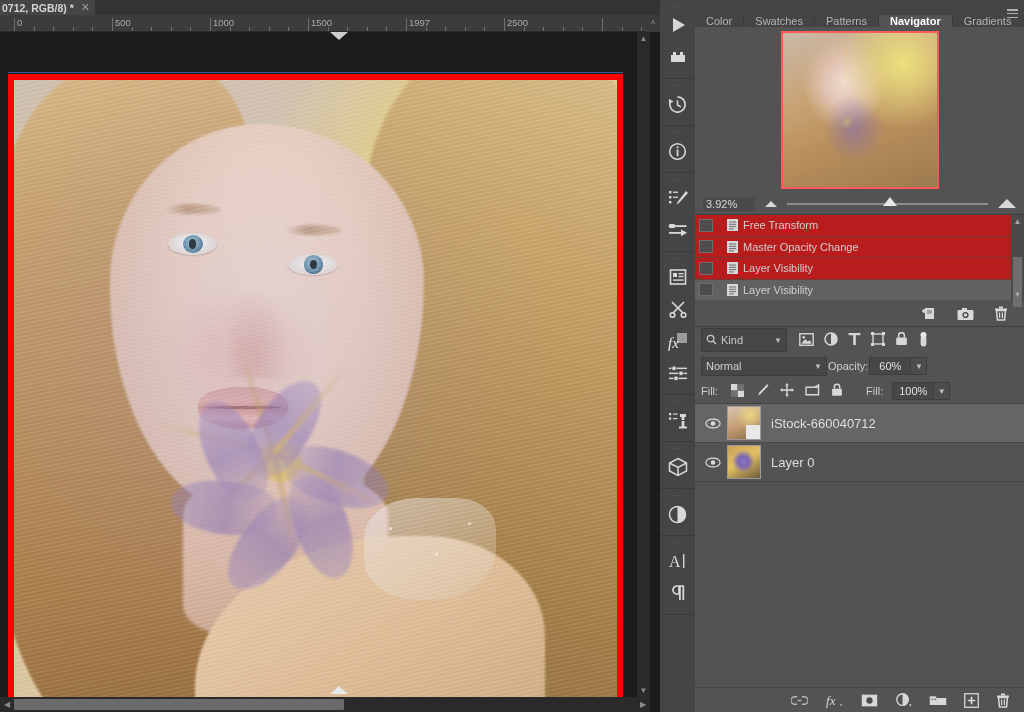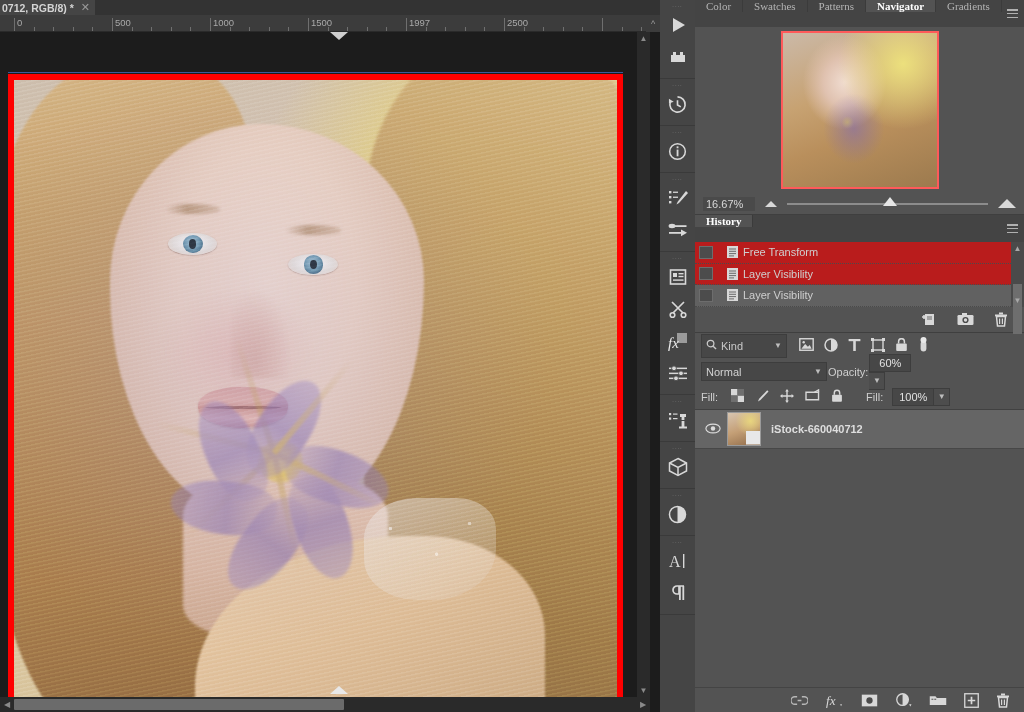--- a/index.html
+++ b/index.html
@@ -251,23 +251,22 @@
     color: #d2d2d2;
   }
   #dock .dock-btn svg { display: block; }
 
   
   #panels {
     position: absolute; left: 695px; top: 0; width: 329px; height: 712px;
     background: #535353;
   }
   .panel-tabs {
-    display: flex; height: 27px; background: #444444; align-items: flex-start;
+    display: flex; height: 27px; background: #444444; align-items: flex-end;
     position: relative;
-    font-family: Liberation Serif, serif;
   }
   .panel-tabs .ptab {
     display: flex; align-items: center; padding: 0 11px;
     font-size: 11px; color: #b4b4b4;
     border-right: 1px solid #3b3b3b;
   }
   .panel-tabs .ptab.active {
     background: #535353; color: #ffffff; font-weight: bold;
   }
   .panel-tabs .ptab-filler { flex: 1; border-right: none; }
@@ -399,21 +398,21 @@
   .layer-thumb.smart:after {
     content: ""; position: absolute; right: 0; bottom: 0; width: 14px; height: 14px;
     background: #e8e8e8;
     clip-path: polygon(0 0,100% 0,100% 100%,0 100%);
   }
   .layer-thumb .so-badge {
     position: absolute; right: 1px; bottom: 1px; width: 12px; height: 12px;
     background: #ddd; color: #333; font-size: 8px;
     display: flex; align-items: center; justify-content: center;
   }
-  .layer-name { font-size: 11px; color: #dedede; font-weight: bold; }
+  .layer-name { font-size: 13px; color: #dedede; }
   .thumb-portrait {
     position: absolute; inset: 0;
     background:
       radial-gradient(circle at 70% 25%, #e8d57e 0%, rgba(226,200,120,0) 45%),
       linear-gradient(160deg, #d8c5b0 0%, #c49f76 50%, #8e6a48 100%);
   }
   .thumb-flower {
     position: absolute; inset: 0;
     background:
       radial-gradient(circle at 48% 48%, #8b77c0 0%, #7a66b4 22%, rgba(120,100,180,0) 48%),
@@ -729,58 +728,60 @@
           background:
             radial-gradient(circle at 78% 20%, #ece07d 0%, rgba(230,210,120,0) 38%),
             radial-gradient(ellipse at 46% 62%, rgba(125,104,180,.55) 0%, rgba(125,104,180,0) 26%),
             radial-gradient(circle at 42% 58%, rgba(240,216,78,.8) 0%, rgba(240,216,78,0) 5%),
             radial-gradient(ellipse at 40% 32%, #f0dcd0 0%, #e0c2b0 16%, rgba(210,180,160,0) 32%),
             linear-gradient(160deg, #cbb9a8 0%, #c7a272 38%, #b98f5c 62%, #9c7a4e 100%);"></div>
       </div>
     </div>
 
     <div id="navigator-footer">
-      <div id="nav-zoom">16.67%</div>
+      <div id="nav-zoom">3.92%</div>
       <div class="tri-small"></div>
       <div id="nav-slider">
         <div class="knob"></div>
       </div>
       <div class="tri-big"></div>
     </div>
 
-    <div class="panel-tabs">
-      <div class="ptab active">
-          <span>History</span>
-        </div>
-      <div class="ptab ptab-filler"></div>
-      <div class="panel-menu">
-          <i></i>
-          <i></i>
-          <i></i>
-        </div>
-    </div>
 
     <div id="history-body" style="position:relative;">
       <div class="hist-list" style="padding-right:13px;">
 
         <div class="hist-row">
           <div class="hist-check"></div>
           <div class="hist-icon">
             <svg width="13" height="14" viewBox="0 0 13 14">
                 <rect x="1" y="1" width="11" height="12" fill="#d8d8d8"></rect>
                 <rect x="3" y="3.5" width="7" height="1" fill="#6a6a6a"></rect>
                 <rect x="3" y="5.8" width="7" height="1" fill="#6a6a6a"></rect>
                 <rect x="3" y="8.1" width="7" height="1" fill="#6a6a6a"></rect>
                 <rect x="3" y="10.4" width="5" height="1" fill="#6a6a6a"></rect>
               </svg>
           </div>
           <div class="hist-label">Free Transform</div>
         </div>
 
 
+        <div class="hist-row">
+          <div class="hist-check"></div>
+          <div class="hist-icon">
+            <svg width="13" height="14" viewBox="0 0 13 14">
+                <rect x="1" y="1" width="11" height="12" fill="#d8d8d8"></rect>
+                <rect x="3" y="3.5" width="7" height="1" fill="#6a6a6a"></rect>
+                <rect x="3" y="5.8" width="7" height="1" fill="#6a6a6a"></rect>
+                <rect x="3" y="8.1" width="7" height="1" fill="#6a6a6a"></rect>
+                <rect x="3" y="10.4" width="5" height="1" fill="#6a6a6a"></rect>
+              </svg>
+          </div>
+          <div class="hist-label">Master Opacity Change</div>
+        </div>
 
         <div class="hist-row">
           <div class="hist-check"></div>
           <div class="hist-icon">
             <svg width="13" height="14" viewBox="0 0 13 14">
                 <rect x="1" y="1" width="11" height="12" fill="#d8d8d8"></rect>
                 <rect x="3" y="3.5" width="7" height="1" fill="#6a6a6a"></rect>
                 <rect x="3" y="5.8" width="7" height="1" fill="#6a6a6a"></rect>
                 <rect x="3" y="8.1" width="7" height="1" fill="#6a6a6a"></rect>
                 <rect x="3" y="10.4" width="5" height="1" fill="#6a6a6a"></rect>
@@ -893,21 +894,21 @@
         </span>
       </div>
     </div>
 
     <div id="blend-row">
       <div id="blend-select">
         <span>Normal</span>
         <span class="caret">▼</span>
       </div>
       <span class="fld-label">Opacity:</span>
-      <div style="display:flex;flex-direction:column;">
+      <div style="display:flex;">
         <div class="num-box">60%</div>
         <div class="num-caret">▼</div>
       </div>
     </div>
 
     <div id="lock-row">
       <span class="fld-label">Fill:</span>
       <div class="lock-icons">
         <span>
           <svg width="13" height="13" viewBox="0 0 14 14">
@@ -953,20 +954,32 @@
           <svg width="16" height="11" viewBox="0 0 18 12">
               <ellipse cx="9" cy="6" rx="8" ry="5" fill="none" stroke="#dcdcdc" stroke-width="1.3"></ellipse>
               <circle cx="9" cy="6" r="2.5" fill="#dcdcdc"></circle>
             </svg>
         </div>
         <div class="layer-thumb smart">
           <div class="thumb-portrait"></div>
           <div class="so-badge">▣</div>
         </div>
         <div class="layer-name">iStock-660040712</div>
+      </div>
+      <div class="layer-row">
+        <div class="eye-cell">
+          <svg width="16" height="11" viewBox="0 0 18 12">
+              <ellipse cx="9" cy="6" rx="8" ry="5" fill="none" stroke="#dcdcdc" stroke-width="1.3"></ellipse>
+              <circle cx="9" cy="6" r="2.5" fill="#dcdcdc"></circle>
+            </svg>
+        </div>
+        <div class="layer-thumb">
+          <div class="thumb-flower"></div>
+        </div>
+        <div class="layer-name">Layer 0</div>
       </div>
     </div>
 
     <div id="layers-spacer" style="height:110px;"></div>
 
     <div id="layers-footer">
       <div class="lfbtn">
         <svg width="17" height="11" viewBox="0 0 18 11">
             <path d="M7 5.5 H11 M6.5 1.5 H4 a4 4 0 0 0 0 8 h2.5 M11.5 1.5 H14 a4 4 0 0 1 0 8 h-2.5" fill="none" stroke="#b7b7b7" stroke-width="1.4"></path>
           </svg>

